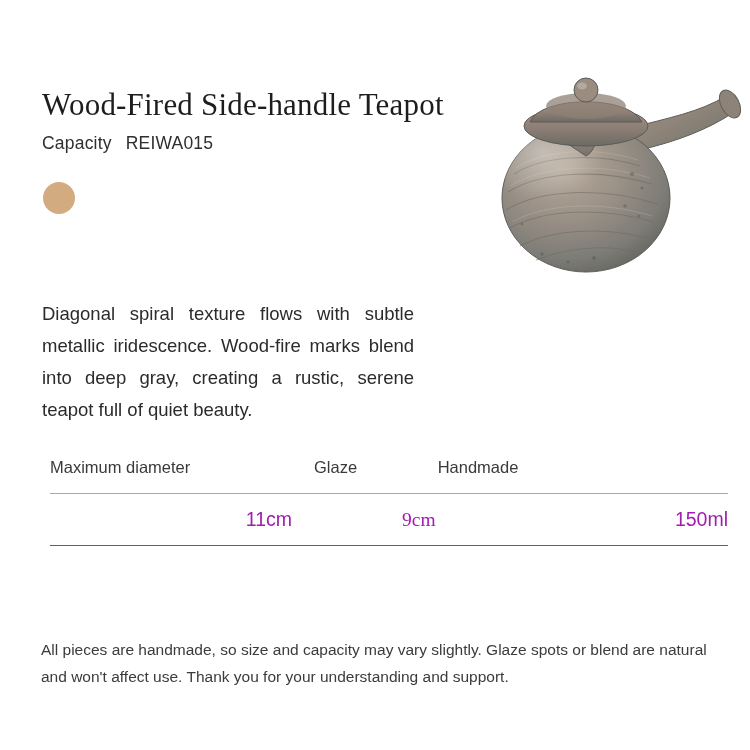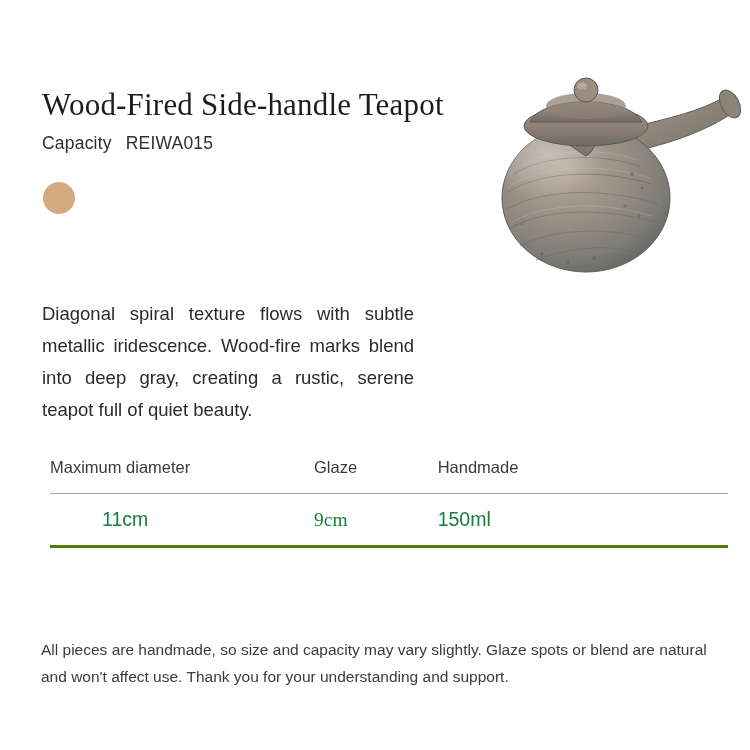--- a/index.html
+++ b/index.html
@@ -86,24 +86,24 @@
   .spec-table th {
     font-weight: 400;
     font-size: 16.5px;
     color: #3a3a3a;
     text-align: left;
     padding: 0 0 16px 0;
     border-bottom: 1px solid #a9a9a9;
   }
   .spec-table td {
     font-size: 19.5px;
-    color: #15803d;
+    color: #a21caf;
     padding: 14px 0 14px 0;
-    border-bottom: 3px solid #4d7c0f;
-    text-align: left;
+    border-bottom: 1px solid #4d7c0f;
+    text-align: right;
   }
   .col-1 { width: 250px; }
   .col-2 { width: 126px; }
   .col-3 { width: 302px; }
   .td-1 { padding-left: 52px !important; }
   .td-2 { padding-left: 22px !important; font-family: Liberation Serif, serif; }
   .td-3 { padding-left: 2px !important; }
   .th-2 { padding-left: 22px !important; }
   .th-3 { padding-left: 2px !important; }
 

